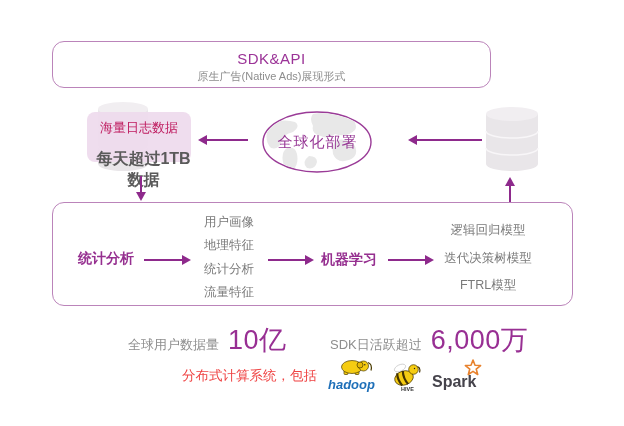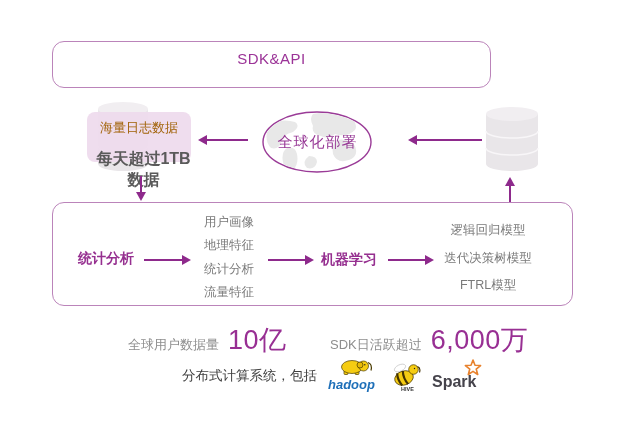--- a/index.html
+++ b/index.html
@@ -12,21 +12,21 @@
   .top-box { left:52px; top:41px; width:439px; height:47px; text-align:center; padding-top:7px; }
   .top-title { font-size:15px; color:#9b3397; letter-spacing:.5px; line-height:19px; }
   .top-sub { font-size:11px; color:#8d8d8d; margin-top:1px; }
 
   
   .cyl { position:absolute; }
 
   
   .log-box { position:absolute; left:87px; top:112px; width:104px; height:50px;
              background:rgba(238,218,237,.93); border-radius:8px; text-align:center; padding-top:8px; }
-  .log-title { font-size:13px; color:#a16207; line-height:16px; }
+  .log-title { font-size:13px; color:#be185d; line-height:16px; }
   .log-sub { font-size:16px; color:#5a5a5a; font-weight:bold; margin-top:13px;padding-left:9px; }
 
   
   .globe { position:absolute; left:261px; top:110px; width:113px; height:64px; }
   .globe svg { position:absolute; left:0; top:0; }
   .globe-label { position:absolute; left:0; top:0; width:100%; height:100%;
                  display:flex; align-items:center; justify-content:center;
                  font-size:15px; color:#963795; letter-spacing:1px; }
 
   
@@ -49,30 +49,31 @@
   .features-col { left:134px; top:8px; width:84px; line-height:23.3px; }
   .models-col { left:375px; top:14px; width:120px; line-height:27.5px; }
 
   
   .stat-group { position:absolute; display:flex; align-items:baseline; top:322px;text-align:center; }
   .stat-label { font-size:13px; color:#8d8d8d; }
   .stat-value { font-size:27px; color:#982f93; margin-left:9px; letter-spacing:.5px; }
 
   
   .footer { position:absolute; left:182px; top:358px; height:36px; display:flex; align-items:center; }
-  .footer-text { font-size:13.5px; color:#404040; margin-right:10px; }
+  .footer-text { font-size:13.5px; color:#ef4444; margin-right:10px; }
   .logo { display:flex; align-items:center; margin-right:10px; }
 </style>
 </head>
 <body>
 
 <div class="canvas">
 
   <div class="obox top-box">
     <div class="top-title">SDK&amp;API</div>
+    <div class="top-sub">原生广告(Native Ads)展现形式</div>
   </div>
 
   <div class="cyl" style="left:96px; top:101px;">
     <svg width="54" height="71" viewBox="0 0 54 71">
       <path d="M2 8 v55 a25 7 0 0 0 50 0 v-55 z" fill="#e9e6e9"></path>
       <ellipse cx="27" cy="8" rx="25" ry="7" fill="#f1eef1"></ellipse>
       <path d="M2 27 a25 7 0 0 0 50 0" fill="none" stroke="#f8f6f8" stroke-width="1.5"></path>
       <path d="M2 45 a25 7 0 0 0 50 0" fill="none" stroke="#f8f6f8" stroke-width="1.5"></path>
     </svg>
   </div>

